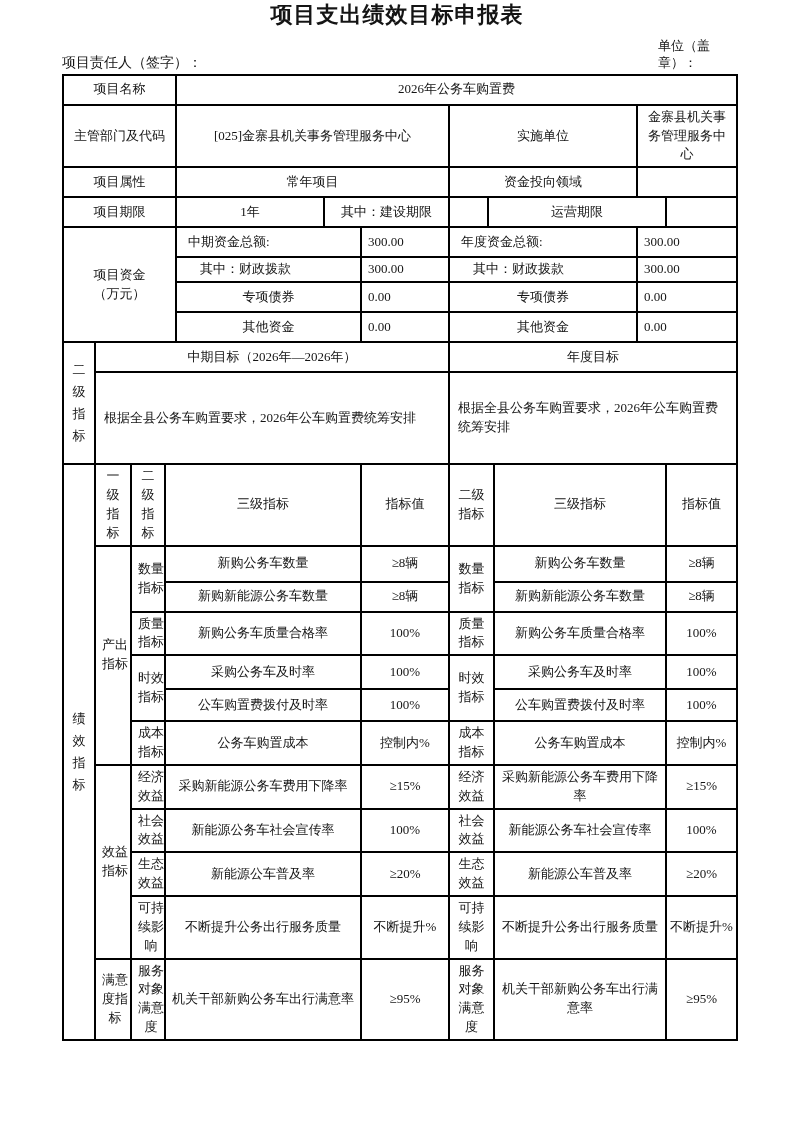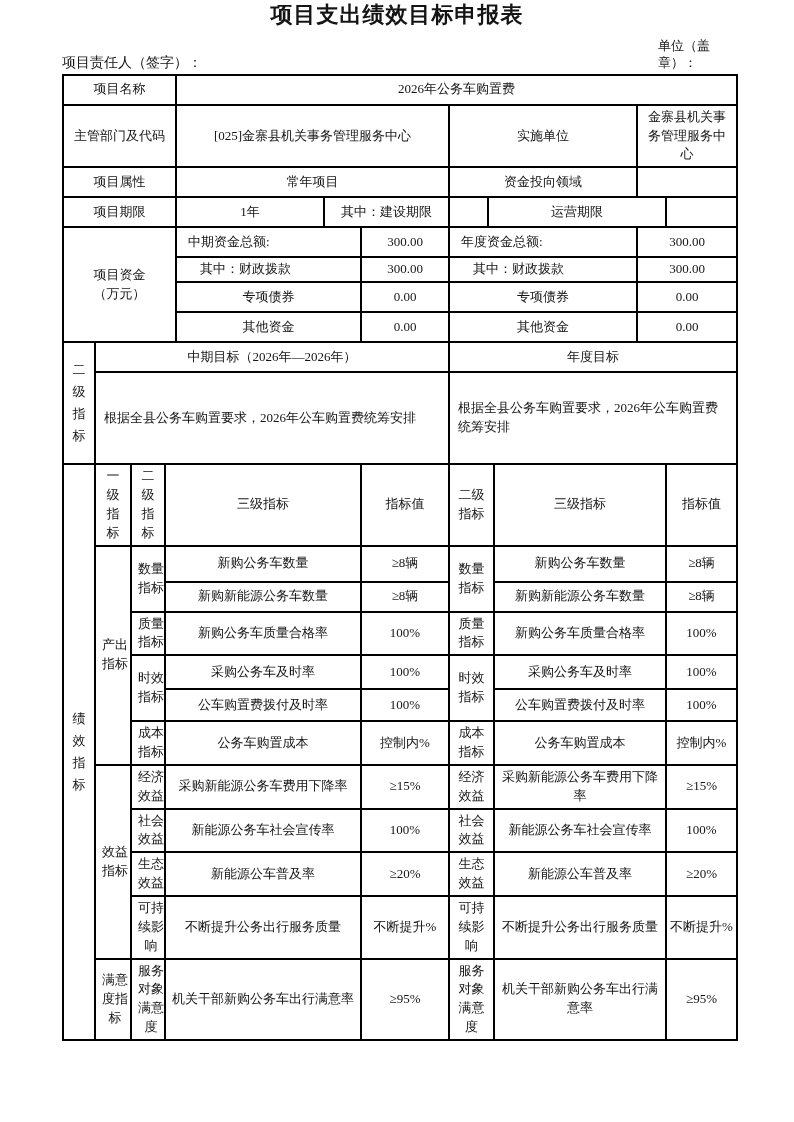--- a/index.html
+++ b/index.html
@@ -17,21 +17,21 @@
 
   table.form {
     border-collapse:collapse; table-layout:fixed;
     width:674px; margin-left:62px; margin-top:2px;
   }
   td {
     border:2px solid #000; padding:2px 6px; text-align:center; vertical-align:middle;
     font-size:13px; line-height:1.45; overflow:hidden; word-break:break-word;
   }
   td.val { padding:2px 1px; }
-  td.num { text-align:center; }
+  td.num { text-align:left; }
   td.fund-left   { text-align:left; padding-left:11px; }
   td.fund-indent { text-align:left; padding-left:23px; }
   td.goal-text { text-align:left; padding:6px 8px; vertical-align:middle; }
   .narrow52 { width:52px; margin:0 auto; }
   td.vert .v { width:1em; margin:0 auto; line-height:1.7; word-break:break-all; }
   .narrow2 { width:2em; margin:0 auto; word-break:break-all; }
 </style>
 </head>
 <body>
 

